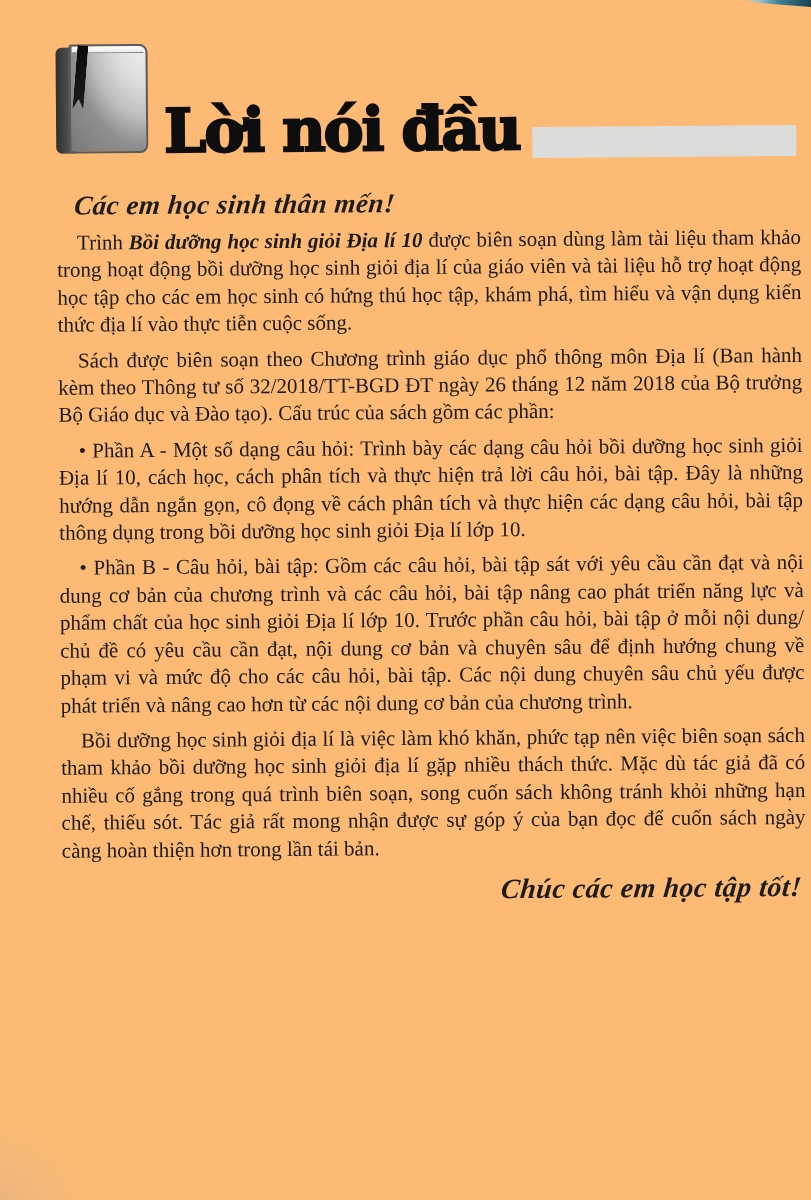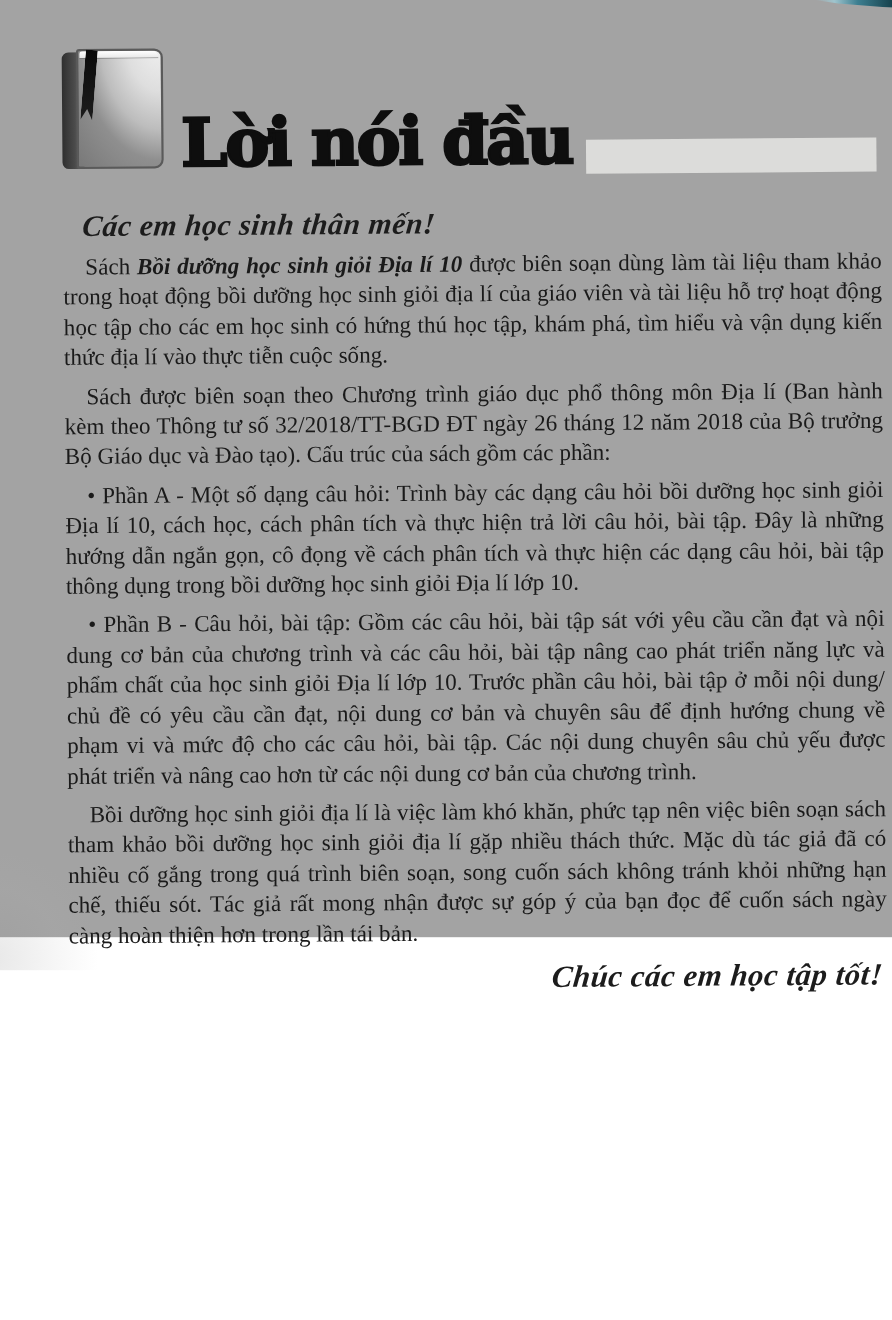--- a/index.html
+++ b/index.html
@@ -6,22 +6,22 @@
     margin: 0;
     padding: 0;
     width: 811px;
     height: 1200px;
     background: #ffffff;
     overflow: hidden;
   }
   .page {
     position: relative;
     width: 811px;
-    height: 852px;
-    background: #a3a3a3;
+    height: 1200px;
+    background: #fdba74;
     font-family: "Liberation Serif", "DejaVu Serif", serif;
     color: #1c1c1c;
   }
   
   .scan-tilt {
     position: absolute;
     left: 0; top: 0; right: 0; bottom: 0;
     transform: rotate(-0.45deg);
     transform-origin: 50% 20%;
   }
@@ -156,21 +156,21 @@
       <div class="bookmark-ribbon"></div>
     </div>
 
     <div class="page-title">Lời nói đầu</div>
     <div class="title-accent-bar"></div>
 
     <div class="content">
 
       <div class="greeting">Các em học sinh thân mến!</div>
 
-      <p><span>Sách </span><span class="book-title-emphasis">Bồi dưỡng học sinh giỏi Địa lí 10</span><span> được biên soạn dùng làm tài liệu tham khảo trong hoạt động bồi dưỡng học sinh giỏi địa lí của giáo viên và tài liệu hỗ trợ hoạt động học tập cho các em học sinh có hứng thú học tập, khám phá, tìm hiểu và vận dụng kiến thức địa lí vào thực tiễn cuộc sống.</span></p>
+      <p><span>Trình </span><span class="book-title-emphasis">Bồi dưỡng học sinh giỏi Địa lí 10</span><span> được biên soạn dùng làm tài liệu tham khảo trong hoạt động bồi dưỡng học sinh giỏi địa lí của giáo viên và tài liệu hỗ trợ hoạt động học tập cho các em học sinh có hứng thú học tập, khám phá, tìm hiểu và vận dụng kiến thức địa lí vào thực tiễn cuộc sống.</span></p>
 
       <p>Sách được biên soạn theo Chương trình giáo dục phổ thông môn Địa lí (Ban hành kèm theo Thông tư số 32/2018/TT-BGD ĐT ngày 26 tháng 12 năm 2018 của Bộ trưởng Bộ Giáo dục và Đào tạo). Cấu trúc của sách gồm các phần:</p>
 
       <p>• Phần A - Một số dạng câu hỏi: Trình bày các dạng câu hỏi bồi dưỡng học sinh giỏi Địa lí 10, cách học, cách phân tích và thực hiện trả lời câu hỏi, bài tập. Đây là những hướng dẫn ngắn gọn, cô đọng về cách phân tích và thực hiện các dạng câu hỏi, bài tập thông dụng trong bồi dưỡng học sinh giỏi Địa lí lớp 10.</p>
 
       <p>• Phần B - Câu hỏi, bài tập: Gồm các câu hỏi, bài tập sát với yêu cầu cần đạt và nội dung cơ bản của chương trình và các câu hỏi, bài tập nâng cao phát triển năng lực và phẩm chất của học sinh giỏi Địa lí lớp 10. Trước phần câu hỏi, bài tập ở mỗi nội dung/ chủ đề có yêu cầu cần đạt, nội dung cơ bản và chuyên sâu để định hướng chung về phạm vi và mức độ cho các câu hỏi, bài tập. Các nội dung chuyên sâu chủ yếu được phát triển và nâng cao hơn từ các nội dung cơ bản của chương trình.</p>
 
       <p>Bồi dưỡng học sinh giỏi địa lí là việc làm khó khăn, phức tạp nên việc biên soạn sách tham khảo bồi dưỡng học sinh giỏi địa lí gặp nhiều thách thức. Mặc dù tác giả đã có nhiều cố gắng trong quá trình biên soạn, song cuốn sách không tránh khỏi những hạn chế, thiếu sót. Tác giả rất mong nhận được sự góp ý của bạn đọc để cuốn sách ngày càng hoàn thiện hơn trong lần tái bản.</p>
 
       <div class="closing">Chúc các em học tập tốt!</div>

